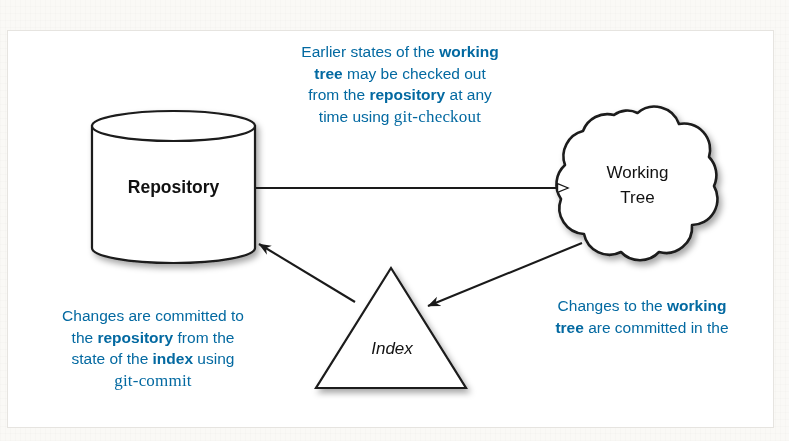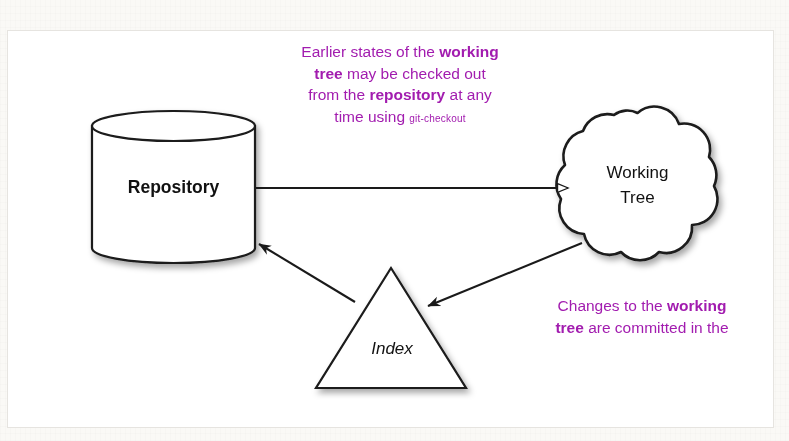--- a/index.html
+++ b/index.html
@@ -36,30 +36,30 @@
   }
   #svg-layer {
     position: absolute;
     left: 0;
     top: 0;
     width: 789px;
     height: 441px;
   }
   .txt {
     position: absolute;
-    color: #a21caf;
+    color: #0369a1;
     font-size: 15.5px;
     line-height: 21.5px;
     text-align: center;
     white-space: nowrap;
   }
   .txt b { font-weight: bold; }
   .mono {
-    font-family: Liberation Sans, sans-serif;
-    font-size: 10px;
+    font-family: Liberation Serif, serif;
+    font-size: 17px;
     letter-spacing: 0.2px;
   }
   .shape-label {
     position: absolute;
     color: #111111;
     text-align: center;
     white-space: nowrap;
   }
   #repo-label {
     left: 92px; top: 177px; width: 163px;
@@ -138,18 +138,24 @@
 
   <div class="shape-label" id="index-label">Index</div>
 
   <div class="txt" id="caption-top">
     <div><span>Earlier states of the </span><b>working</b></div>
     <div><b>tree</b><span> may be checked out</span></div>
     <div><span>from the </span><b>repository</b><span> at any</span></div>
     <div><span>time using </span><span class="mono">git-checkout</span></div>
   </div>
 
+  <div class="txt" id="caption-left">
+    <div>Changes are committed to</div>
+    <div><span>the </span><b>repository</b><span> from the</span></div>
+    <div><span>state of the </span><b>index</b><span> using</span></div>
+    <div><span class="mono">git-commit</span></div>
+  </div>
 
   <div class="txt" id="caption-right">
     <div><span>Changes to the </span><b>working</b></div>
     <div><b>tree</b><span> are committed in the</span></div>
   </div>
 </div>
 
 </body></html>

